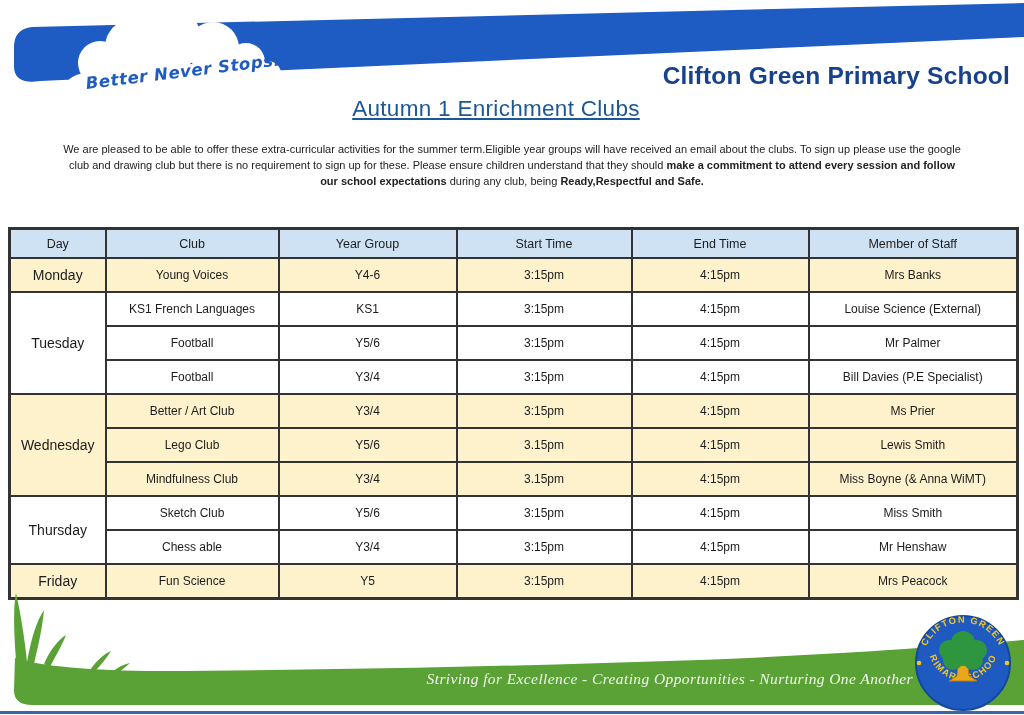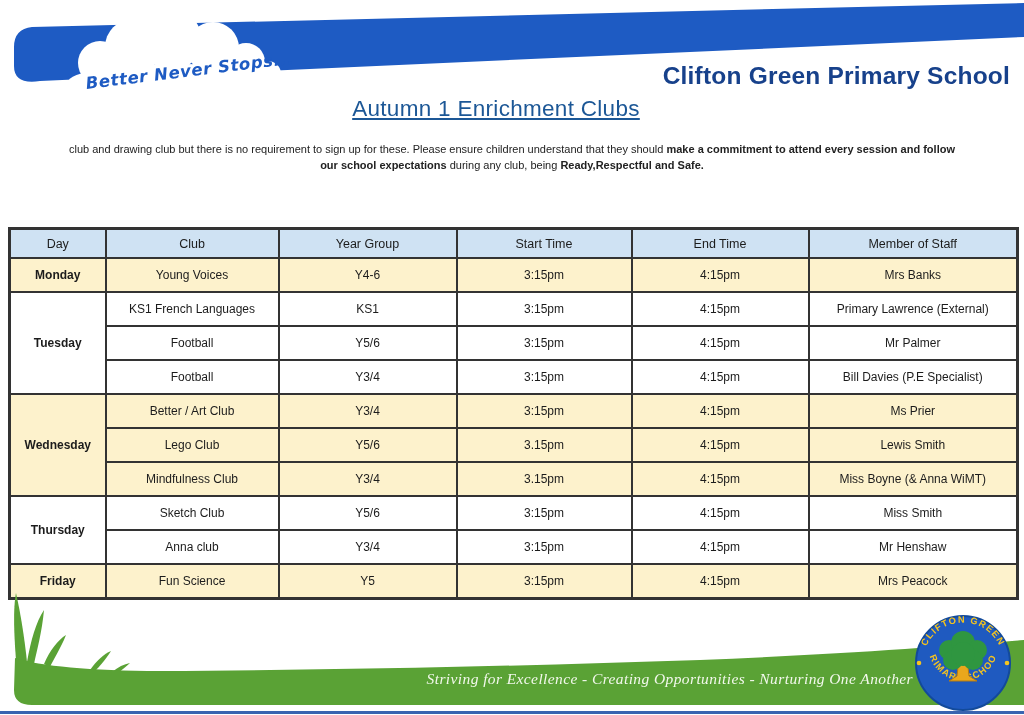--- a/index.html
+++ b/index.html
@@ -73,21 +73,21 @@
     overflow:hidden;
   }
   table.clubs{border:3px solid var(--tableBorder);}
   table.clubs th{
     height:27px;
     background:var(--tableHeaderBg);
     font-weight:normal;font-size:12.5px;
   }
   table.clubs td{height:32px;background:#ffffff;}
   table.clubs tr.cream td{background:var(--cream);}
-  table.clubs td.day-cell{font-weight:bold;font-size:12px;}
+  table.clubs td.day-cell{font-weight:normal;font-size:14px;}
   .col-day{width:96px;}
   .col-club{width:173px;}
   .col-year{width:178px;}
   .col-start{width:175px;}
   .col-end{width:177px;}
   .col-staff{width:209px;}
 </style>
 </head>
 <body>
 
@@ -104,20 +104,21 @@
       <circle class="fill-white" cx="268" cy="74" r="13"></circle>
       <ellipse class="fill-white" cx="180" cy="82" rx="112" ry="18"></ellipse>
     </g>
     <text class="slogan-text" x="85" y="80" transform="rotate(-7 160 72)">Better Never Stops...</text>
   </svg>
 
   <div class="page-title">Clifton Green Primary School</div>
   <div class="page-subtitle">Autumn 1 Enrichment Clubs</div>
 
   <div class="intro">
+      <div class="intro-line"><span>We are pleased to be able to offer these extra-curricular activities for the summer term.Eligible year groups will have received an email about the clubs. To sign up please use the google</span></div>
       <div class="intro-line"><span>club and drawing club but there is no requirement to sign up for these. Please ensure children understand that they should </span><b>make a commitment to attend every session and follow</b></div>
       <div class="intro-line"><b>our school expectations</b><span> during any club, being </span><b>Ready,Respectful and Safe.</b></div>
     </div>
 
   <table class="clubs">
     <colgroup>
       <col class="col-day">
         <col class="col-club">
         <col class="col-year">
       <col class="col-start">
@@ -142,21 +143,21 @@
           <td>3:15pm</td>
           <td>4:15pm</td>
           <td>Mrs Banks</td>
         </tr>
         <tr class="white">
           <td rowspan="3" class="day-cell">Tuesday</td>
           <td>KS1 French Languages</td>
           <td>KS1</td>
           <td>3:15pm</td>
           <td>4:15pm</td>
-          <td>Primary Lawrence (External)</td>
+          <td>Louise Science (External)</td>
         </tr>
         <tr class="white">
           <td>Football</td>
           <td>Y5/6</td>
           <td>3:15pm</td>
           <td>4:15pm</td>
           <td>Mr Palmer</td>
         </tr>
         <tr class="white">
           <td>Football</td>
@@ -189,21 +190,21 @@
         </tr>
         <tr class="white">
           <td rowspan="2" class="day-cell">Thursday</td>
           <td>Sketch Club</td>
           <td>Y5/6</td>
           <td>3:15pm</td>
           <td>4:15pm</td>
           <td>Miss Smith</td>
         </tr>
         <tr class="white">
-          <td>Anna club</td>
+          <td>Chess able</td>
           <td>Y3/4</td>
           <td>3:15pm</td>
           <td>4:15pm</td>
           <td>Mr Henshaw</td>
         </tr>
         <tr class="cream">
           <td rowspan="1" class="day-cell">Friday</td>
           <td>Fun Science</td>
           <td>Y5</td>
           <td>3:15pm</td>

